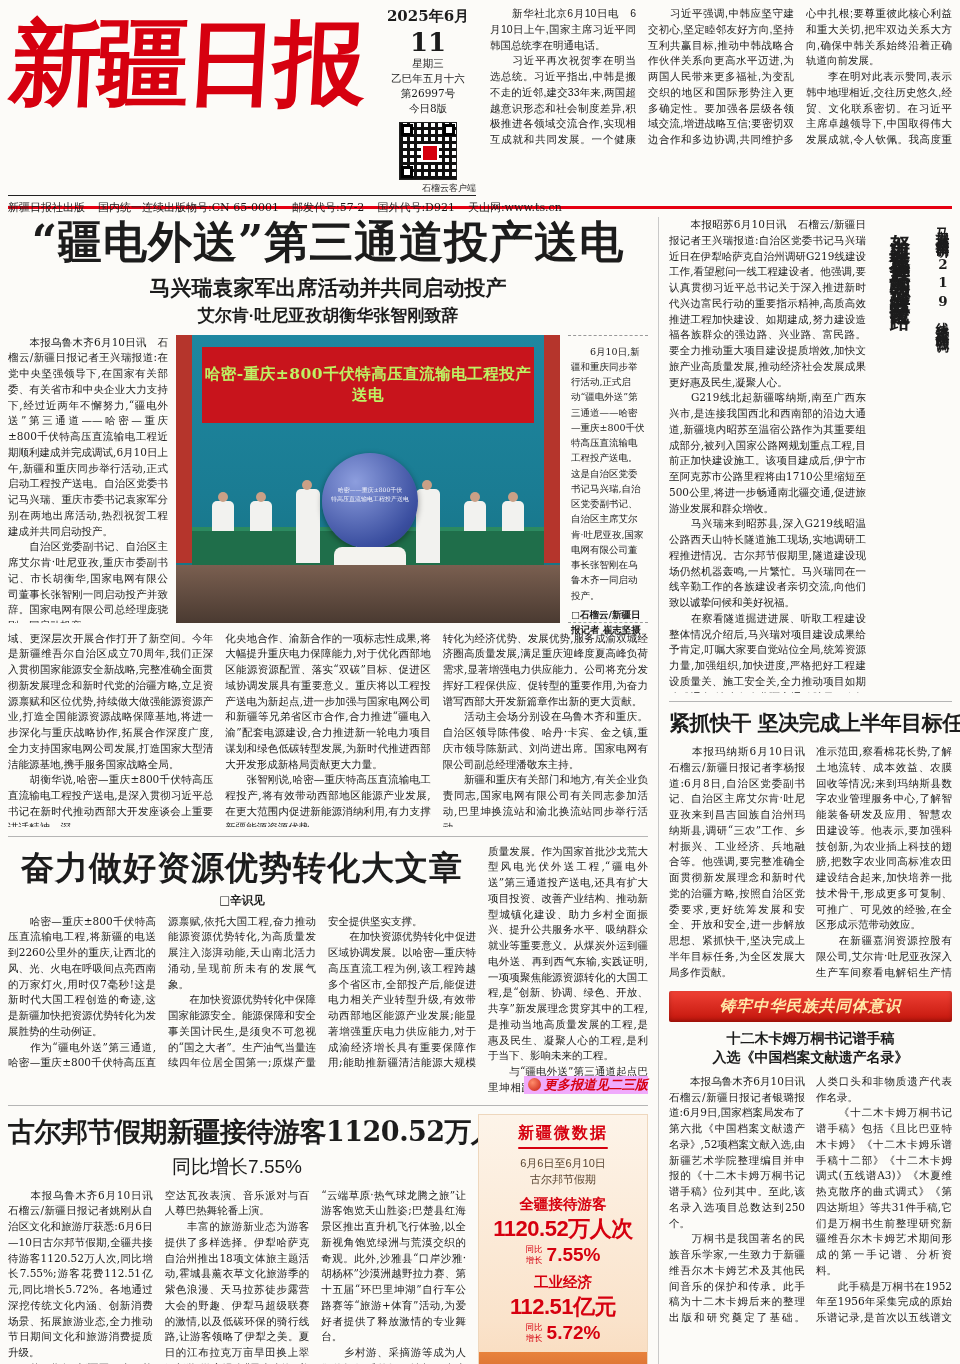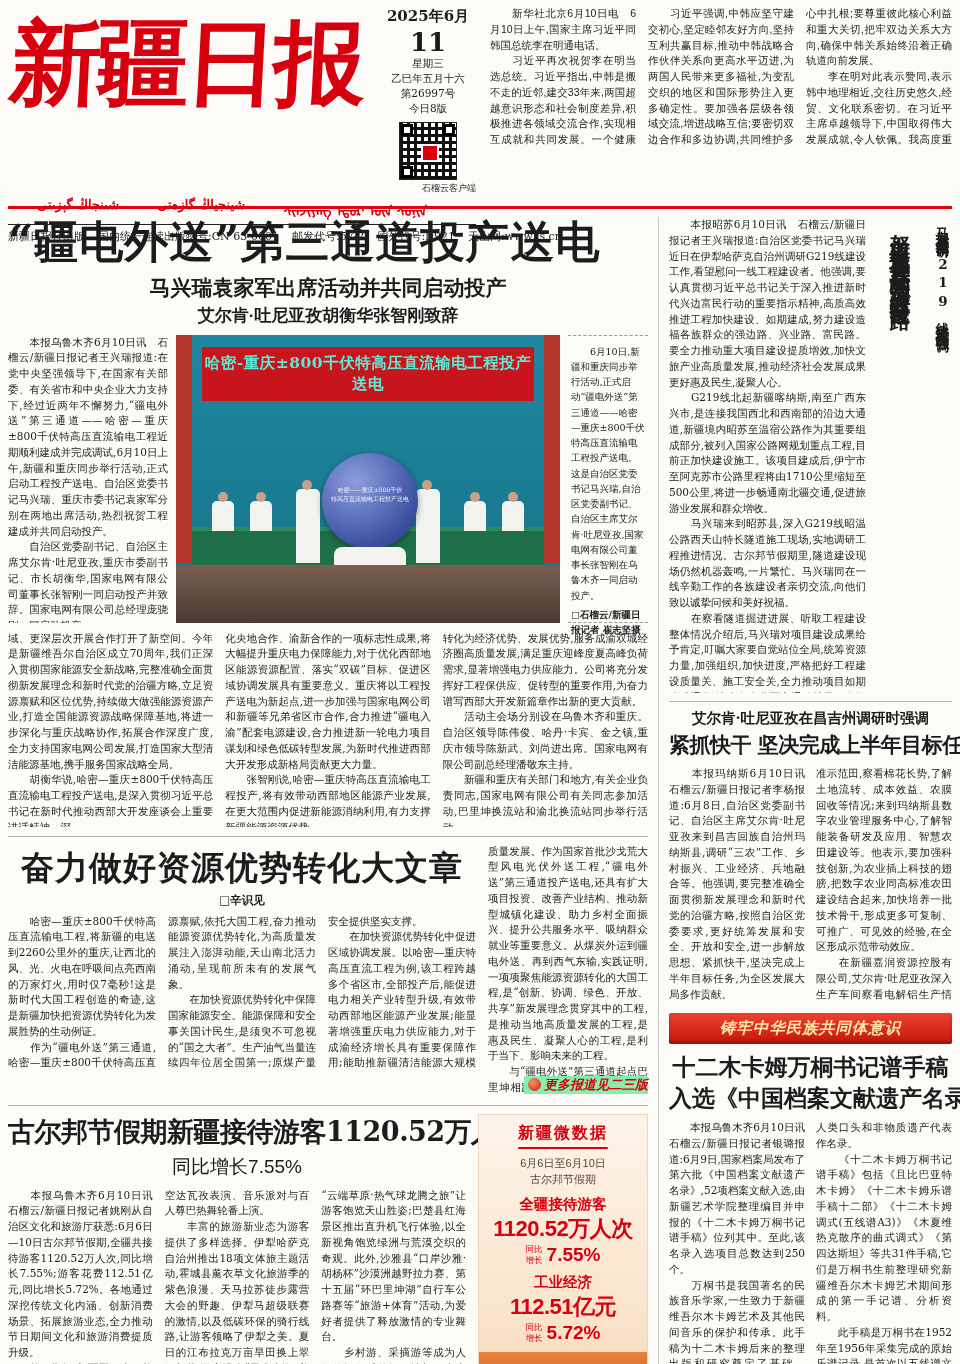--- a/index.html
+++ b/index.html
@@ -28,31 +28,31 @@
   .top-story{flex:1;min-width:0;}
   .top-story h1{margin:2px 0 8px;font-size:34px;font-weight:900;letter-spacing:0.5px;white-space:nowrap;}
   .cols3{display:flex;gap:12px;}
   .cols3 .bcol{flex:1;height:142px;}
   .red-rule{height:3px;background:#e60012;margin:4px 0 8px;}
   
   .main-grid{display:flex;gap:10px;}
   .col-left{width:640px;flex:none;}
   .col-right{flex:1;min-width:0;border-left:1px solid #c9c9c9;padding-left:10px;}
   
-  .lead-head{font-size:44px;font-weight:900;text-align:left;line-height:1.15;margin:0;
+  .lead-head{font-size:44px;font-weight:900;text-align:center;line-height:1.15;margin:0;
              font-family:"DejaVu Serif",serif;letter-spacing:1px;white-space:nowrap;}
   .lead-deck1{text-align:center;font-size:21px;font-weight:900;margin:6px 0 2px;}
   .lead-deck2{text-align:center;font-size:17px;font-weight:600;margin:0 0 8px;}
   .lead-body{display:flex;gap:8px;height:288px;}
   .lead-colL{width:160px;flex:none;}
   .photo{width:384px;flex:none;position:relative;background:linear-gradient(180deg,#1f87a0 0%,#1a7c93 55%,#15707f 100%);overflow:hidden;}
   .photo .curtain{position:absolute;top:0;bottom:60px;width:16px;background:#b5352c;}
   .photo .cl{left:0}.photo .cr{right:0}
-  .photo-banner{position:absolute;left:26px;right:26px;top:12px;background:#c8141c;color:#5eead4;
-                font-weight:bold;font-size:15.5px;text-align:center;padding:6px 2px;letter-spacing:0.5px;}
+  .photo-banner{position:absolute;left:26px;right:26px;top:12px;background:#c8141c;color:#bef264;
+                font-weight:bold;font-size:15.5px;text-align:center;padding:17px 2px;letter-spacing:0.5px;}
   .stage-table{position:absolute;left:16px;right:16px;bottom:58px;height:34px;background:#1f6e4a;}
   .stage-table:after{content:"";position:absolute;left:0;right:0;top:-4px;height:4px;background:#2c8a60;}
   .floor{position:absolute;left:0;right:0;bottom:0;height:58px;background:linear-gradient(180deg,#7a5f50,#4a3a31);}
   .person{position:absolute;width:22px;height:30px;background:#f2f2ef;border-radius:5px 5px 0 0;}
   .person:before{content:"";position:absolute;left:6px;top:-9px;width:10px;height:10px;border-radius:50%;background:#caa086;}
   .stand{height:74px;width:24px;}
   .globe{position:absolute;left:146px;bottom:74px;width:96px;height:96px;border-radius:50%;
          background:radial-gradient(circle at 35% 30%,#8d9ede,#3b4fa0 70%,#27367c);box-shadow:0 2px 6px rgba(0,0,0,.4);}
   .globe .gt{position:absolute;top:32px;left:0;right:0;text-align:center;color:#fff;font-size:6px;line-height:1.6;opacity:.9;}
   .pedestal{position:absolute;left:158px;bottom:44px;width:72px;height:32px;background:#f4f3ef;border-radius:8px;}
@@ -61,21 +61,21 @@
   .lead-cols{display:flex;gap:12px;margin-top:8px;}
   .lead-cols .bcol{flex:1;height:196px;}
   
   .commentary{border-top:1px solid #b5b5b5;margin-top:9px;padding-top:7px;display:flex;gap:12px;}
   .comm-main{width:468px;flex:none;}
   .comm-main h2{margin:2px 0 2px;font-size:33px;font-weight:900;text-align:center;letter-spacing:1px;white-space:nowrap;}
   .comm-byline{text-align:center;font-size:11.5px;font-weight:bold;margin-bottom:6px;}
   .comm-cols{display:flex;gap:12px;}
   .comm-cols .bcol{flex:1;height:158px;}
   .comm-col4{flex:1;height:252px;position:relative;}
-  .more-note{position:absolute;right:0;bottom:0;color:#d6000f;font-weight:900;font-style:italic;font-size:13px;background:#86efac;padding-left:4px;}
+  .more-note{position:absolute;right:0;bottom:0;color:#d6000f;font-weight:900;font-style:italic;font-size:13px;background:#f0abfc;padding-left:4px;}
   .globe-icon{display:inline-block;width:13px;height:13px;border-radius:50%;vertical-align:-2px;margin-right:3px;
               background:radial-gradient(circle at 35% 35%,#ff8d6b,#c81a10);}
   
   .bottom-row{border-top:1px solid #b5b5b5;margin-top:9px;padding-top:8px;display:flex;gap:12px;}
   .tourism{width:458px;flex:none;}
   .tourism h2{margin:0;font-size:27px;font-weight:900;text-align:center;white-space:nowrap;letter-spacing:-0.5px;}
   .tourism .sub{text-align:center;font-size:19px;margin:4px 0 8px;font-family:"Liberation Sans",sans-serif;}
   .tour-cols{display:flex;gap:12px;}
   .tour-cols .bcol{flex:1;height:190px;}
   
@@ -98,21 +98,21 @@
   .v-main{font-size:21px;letter-spacing:4px;font-family:"DejaVu Serif",serif;}
   .v-kick{font-size:13.5px;letter-spacing:2.5px;}
   .changji{border-top:1px solid #b5b5b5;margin-top:8px;padding-top:7px;}
   .changji .kick{text-align:center;font-size:14.5px;font-weight:bold;margin:0 0 3px;}
   .changji h3{text-align:center;font-size:21px;font-weight:900;margin:0 0 7px;white-space:nowrap;letter-spacing:-0.5px;}
   .two-cols{display:flex;gap:11px;}
   .changji .bcol{flex:1;height:238px;}
   .unity{margin:9px 0 7px;background:linear-gradient(180deg,#ef4135,#c3150b);color:#ffe9a8;
          font-weight:900;font-style:italic;text-align:center;font-size:15.5px;padding:5px 0;letter-spacing:1px;
          border-radius:2px;box-shadow:inset 0 -2px 4px rgba(0,0,0,.25);}
-  .mukamu h3{text-align:center;font-size:23px;font-weight:900;margin:0 0 7px;line-height:1.35;white-space:nowrap;}
+  .mukamu h3{text-align:center;font-size:14px;font-weight:900;margin:0 0 7px;line-height:1.35;white-space:nowrap;}
   .mukamu .bcol{flex:1;height:250px;}
 </style>
 </head>
 <body>
 
 <div class="page">
 
   <div class="header-row">
     <div class="mast">
       <div class="mast-top">
@@ -126,25 +126,20 @@
           <div>今日8版</div>
           <div class="qr">
               <span class="c tl"></span>
               <span class="c tr"></span>
               <span class="c bl"></span>
               <i class="qc"></i>
             </div>
           <div class="qr-label">石榴云客户端</div>
         </div>
       </div>
-      <div class="scripts">
-        <span>شىنجاڭ گېزىتى</span>
-        <span>شينجياڭ گازەتى</span>
-        <span>ᠰᠢᠨᠵᠢᠶᠠᠩ ᠡᠳᠦᠷ ᠦᠨ ᠰᠣᠨᠢᠨ</span>
-      </div>
       <div class="publine">
         <span>新疆日报社出版</span>
         <span>国内统一连续出版物号:CN 65-0001</span>
         <span>邮发代号:57-2</span>
         <span>国外代号:D921</span>
         <span>天山网:www.ts.cn</span>
       </div>
     </div>
 
     <div class="top-story sans">
@@ -291,21 +286,20 @@
 　　G219线北起新疆喀纳斯,南至广西东兴市,是连接我国西北和西南部的沿边大通道,新疆境内昭苏至温宿公路作为其重要组成部分,被列入国家公路网规划重点工程,目前正加快建设施工。该项目建成后,伊宁市至阿克苏市公路里程将由1710公里缩短至500公里,将进一步畅通南北疆交通,促进旅游业发展和群众增收。
 　　马兴瑞来到昭苏县,深入G219线昭温公路西天山特长隧道施工现场,实地调研工程推进情况。古尔邦节假期里,隧道建设现场仍然机器轰鸣,一片繁忙。马兴瑞同在一线辛勤工作的各族建设者亲切交流,向他们致以诚挚问候和美好祝福。
 　　在察看隧道掘进进展、听取工程建设整体情况介绍后,马兴瑞对项目建设成果给予肯定,叮嘱大家要自觉站位全局,统筹资源力量,加强组织,加快进度,严格把好工程建设质量关、施工安全关,全力推动项目如期建成通车,让这条南北疆交通动脉早日发挥作用,成为促进国家沿边地区繁荣发展的强边路,推动新疆旅游做大做强的兴业路,带动各族群众就业增收的富民路。
 　　调研中,马兴瑞了解了伊犁州和全疆重点交通项目、重大投资项目建设等情况。他强调,要围绕新疆“十大产业集群”、基础设施“十张网”建设等,对标二季度经济社会发展目标,全力推动重大项目建设提速提质提效,切实发挥好投资对经济增长的关键作用。要持续推动文旅产业高质量发展,着力补齐基础设施短板,完善公共服务和旅游环境,让文旅发展成果更多转化为惠民利民、铸牢中华民族共同体意识的实际成效。要深入推进新时代兴边富民行动,推动沿边地区经济社会加快发展,提高各族群众生活水平,不断拓宽各民族全方位嵌入的实践路径。
 　　杨秀理参加调研。</div>
         <div class="v-head v-main">努力建设造福各族群众的强边路兴业路富民路</div>
         <div class="v-head v-kick">马兴瑞在伊犁调研G219线建设工作时强调</div>
       </div>
 
       <div class="changji">
-        <div class="kick">艾尔肯·吐尼亚孜在昌吉州调研时强调</div>
         <h3>紧抓快干 坚决完成上半年目标任务</h3>
         <div class="two-cols">
           <div class="bcol body-txt">　　本报玛纳斯6月10日讯　石榴云/新疆日报记者李杨报道:6月8日,自治区党委副书记、自治区主席艾尔肯·吐尼亚孜来到昌吉回族自治州玛纳斯县,调研“三农”工作、乡村振兴、工业经济、兵地融合等。他强调,要完整准确全面贯彻新发展理念和新时代党的治疆方略,按照自治区党委要求,更好统筹发展和安全、开放和安全,进一步解放思想、紧抓快干,坚决完成上半年目标任务,为全区发展大局多作贡献。
 　　在玛纳斯县乐土驿镇柳树庄村,艾尔肯·吐尼亚孜仔细察看村容村貌,实地了解该村基础设施建设、集体经济发展、产业振兴等,并深入农户家中,与群众拉家常、算收入。他表示,产业振兴是乡村振兴的重中之重,要充分发挥村党支部战斗堡垒作用,加快推动产业项目发展,做大村集体经济“蛋糕”,千方百计增加农民收入,实现村集体、村民共富。
 　　艾尔肯·吐尼亚孜走进棉花高标</div>
           <div class="bcol body-txt">准示范田,察看棉花长势,了解土地流转、成本效益、农膜回收等情况;来到玛纳斯县数字农业管理服务中心,了解智能装备研发及应用、智慧农田建设等。他表示,要加强科技创新,为农业插上科技的翅膀,把数字农业同高标准农田建设结合起来,加快培养一批技术骨干,形成更多可复制、可推广、可见效的经验,在全区形成示范带动效应。
 　　在新疆嘉润资源控股有限公司,艾尔肯·吐尼亚孜深入生产车间察看电解铝生产情况,了解生产工艺、原料、电价等,听取企业困难诉求。他表示,要紧盯市场机遇,促进新增产能落地,加足马力生产,运用新技术节能降耗,坚决守好生态保护红线和安全生产底线。
 　　在新疆丝路源实业有限公司,艾尔肯·吐尼亚孜说,新疆正全力推进棉花和纺织服装全产业链发展,希望企业坚定信心、把握机遇,用足用好各类支持政策。(下转第五版)</div>
         </div>
       </div>

